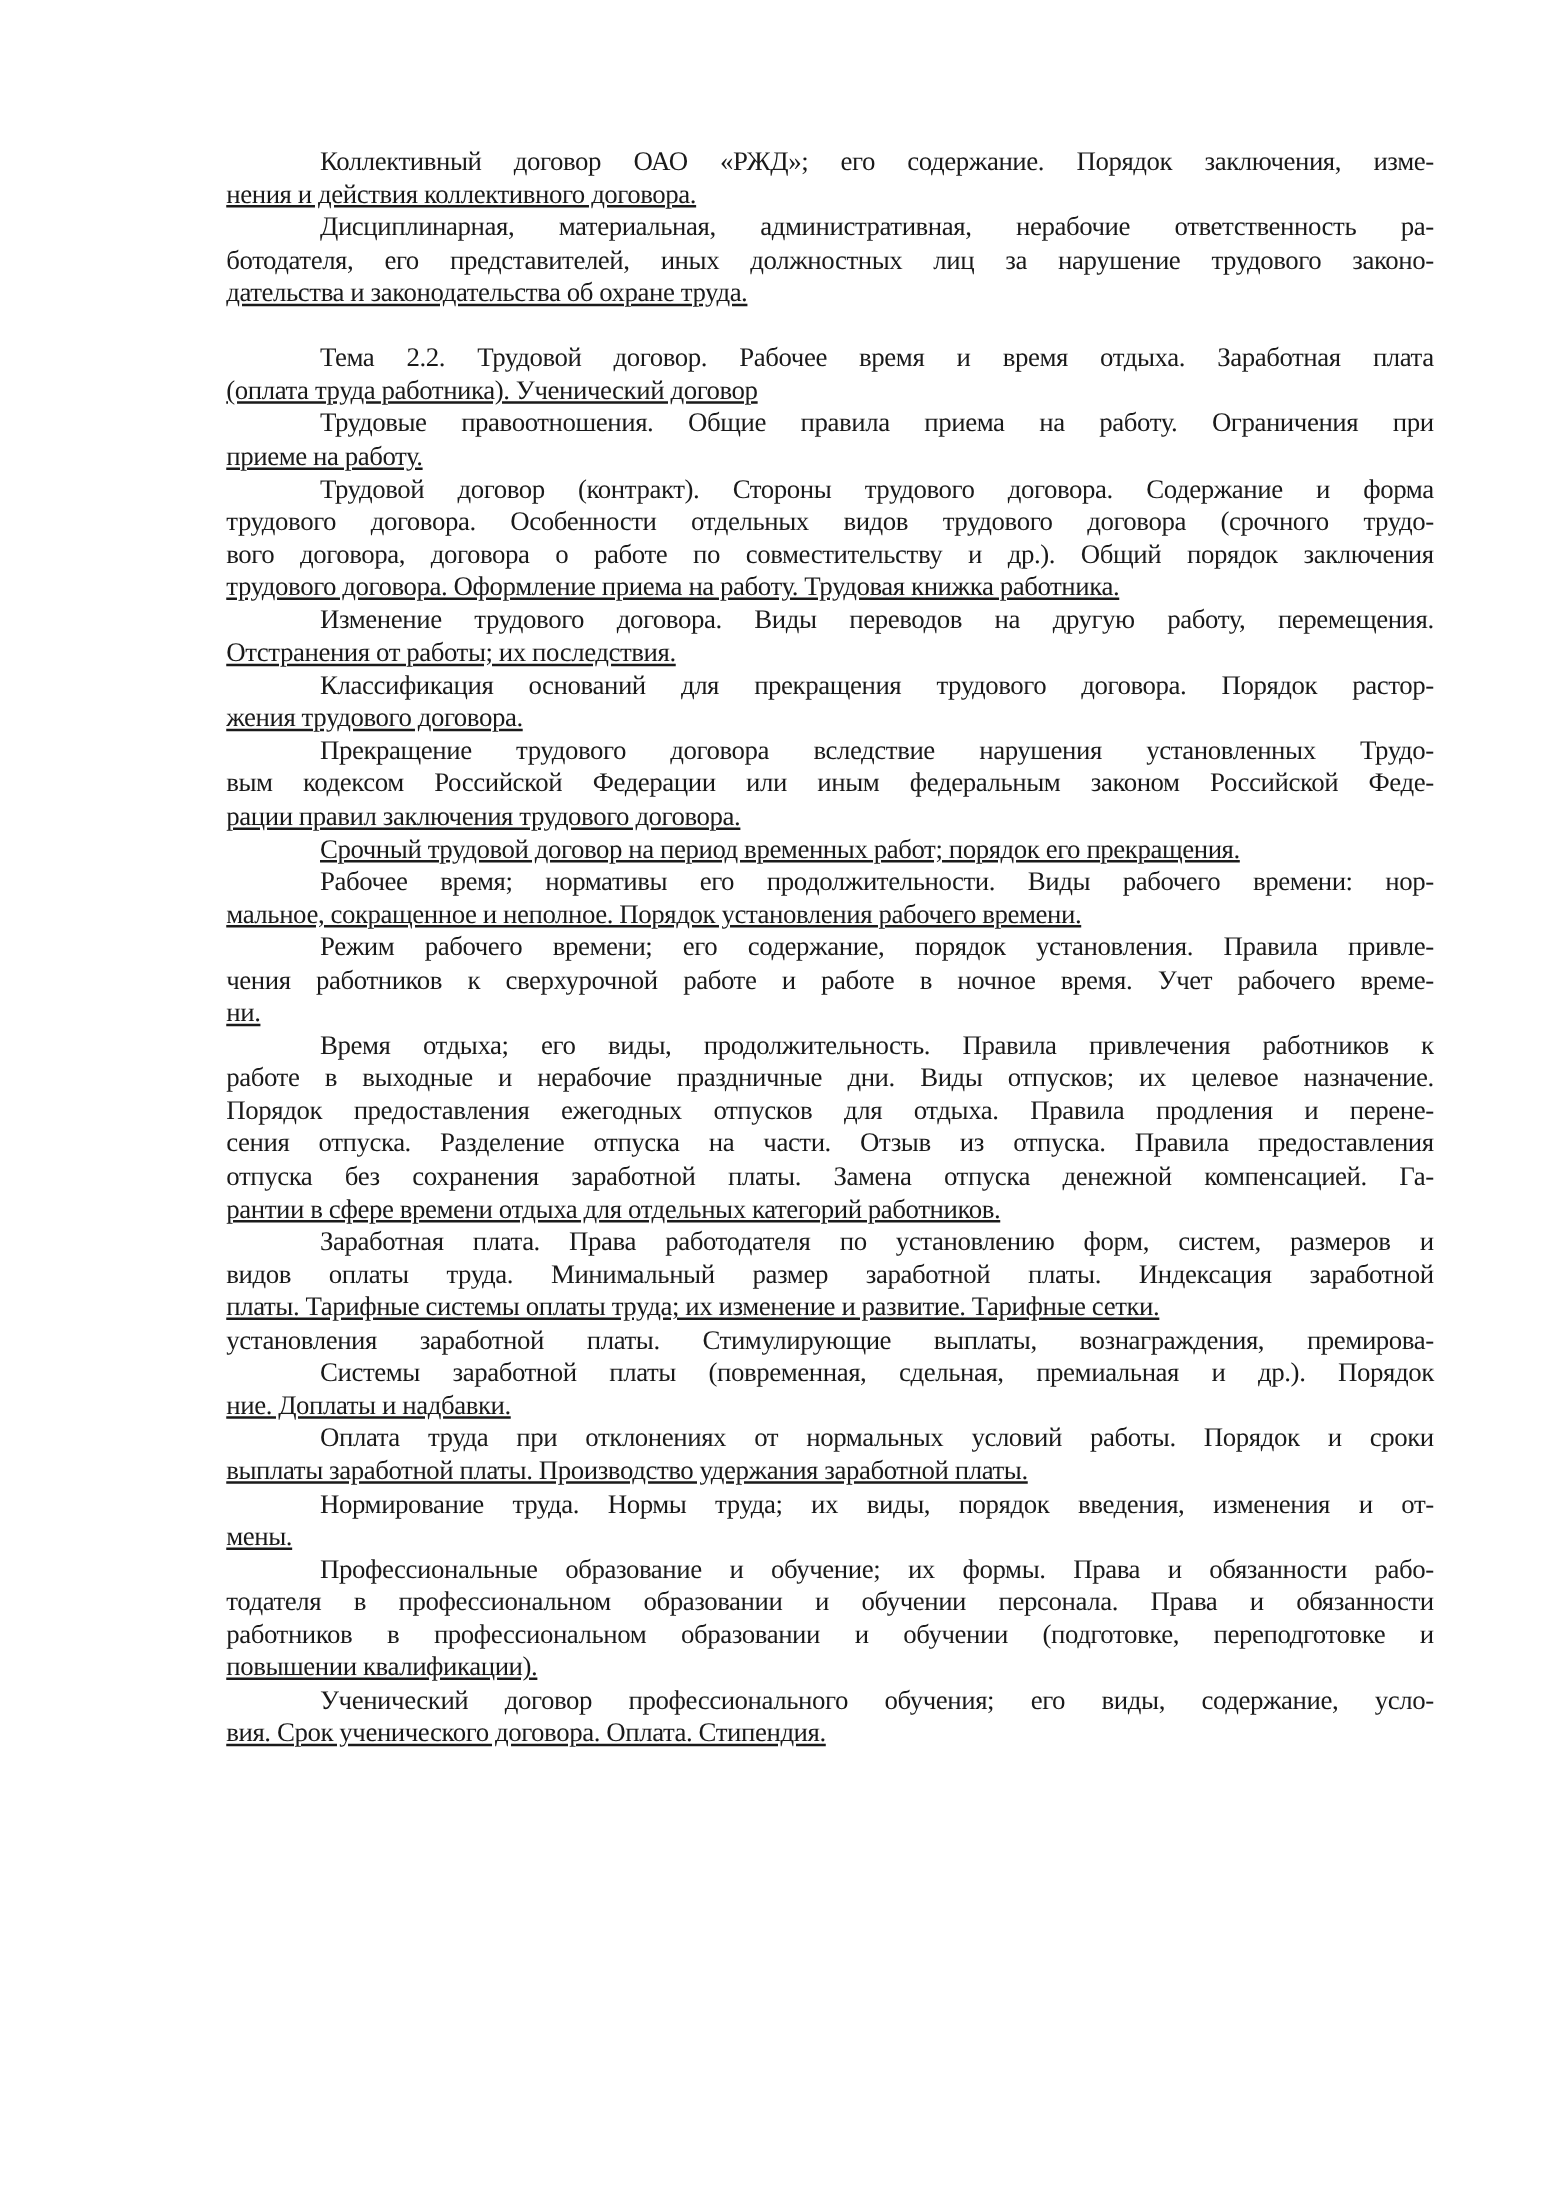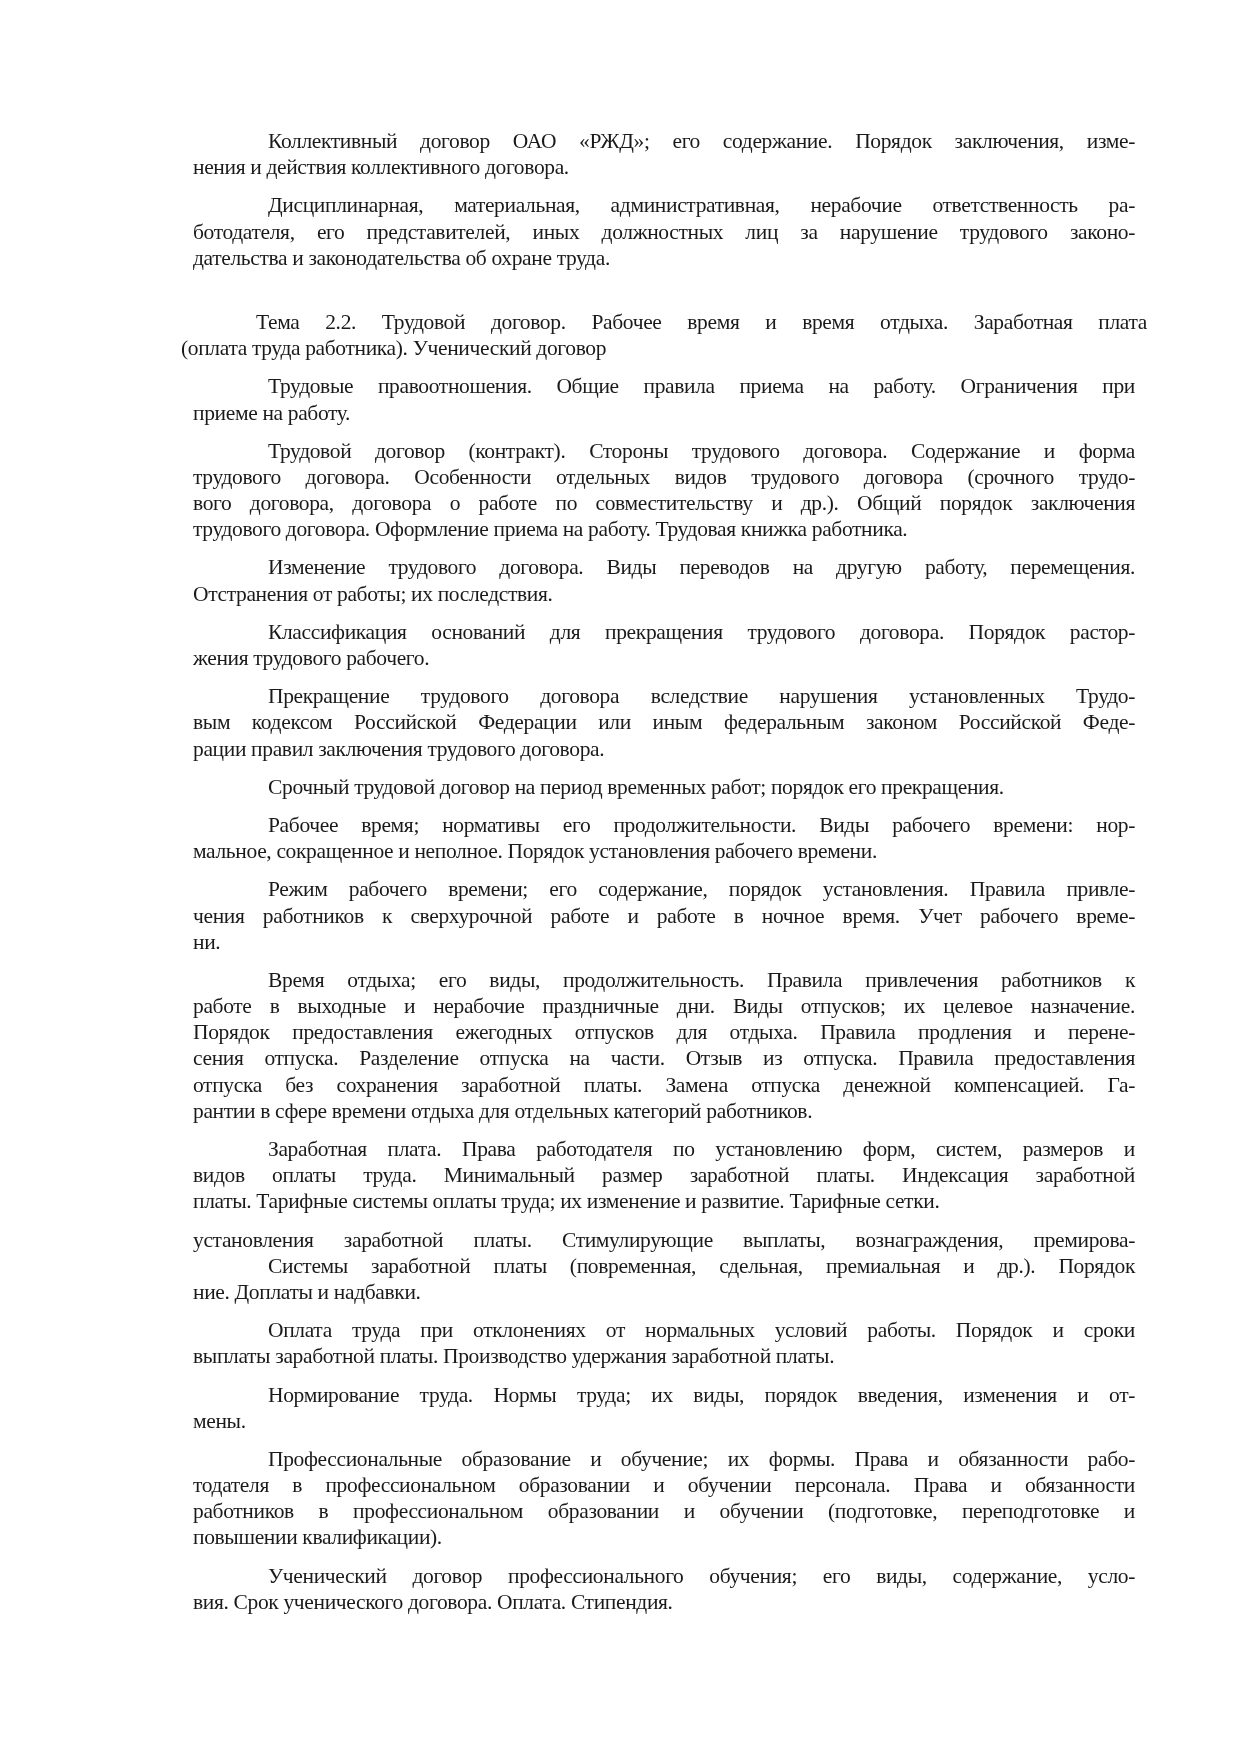--- a/index.html
+++ b/index.html
@@ -3,28 +3,28 @@
 <meta charset="utf-8">
 <style>
   html, body { margin: 0; padding: 0; background: #ffffff; }
   body { width: 1241px; height: 1754px; position: relative; overflow: hidden; }
   .page {
     position: absolute; left: 181px; top: 116px; width: 966px;
     font-family: "Liberation Serif", "DejaVu Serif", serif;
     font-size: 21.5px; color: #1a1a1a;
     transform-origin: 0 0;
   }
-  .para { margin: 12px; }
+  .para { margin: 0; }
   .line {
     display: block; height: 26.2px; line-height: 26.2px;
     white-space: nowrap; text-align: justify; text-align-last: justify;
     letter-spacing: -0.35px; word-spacing: 0px;
   }
   .line.first { padding-left: 75px; }
-  .line.last { text-align-last: left; }
+  .line.last { text-align-last: left; text-decoration: underline; }
   .gap { height: 26px; }
 </style>
 </head>
 <body>
 
 <div class="page">
 
   <div>
     <p class="para">
       <span class="line first">Коллективный договор ОАО «РЖД»; его содержание. Порядок заключения, изме-</span>
@@ -54,21 +54,21 @@
       <span class="line">трудового договора. Особенности отдельных видов трудового договора (срочного трудо-</span>
       <span class="line">вого договора, договора о работе по совместительству и др.). Общий порядок заключения</span>
       <span class="line last">трудового договора. Оформление приема на работу. Трудовая книжка работника.</span>
     </p>
     <p class="para">
       <span class="line first">Изменение трудового договора. Виды переводов на другую работу, перемещения.</span>
       <span class="line last">Отстранения от работы; их последствия.</span>
     </p>
     <p class="para">
       <span class="line first">Классификация оснований для прекращения трудового договора. Порядок растор-</span>
-      <span class="line last">жения трудового рабочего.</span>
+      <span class="line last">жения трудового договора.</span>
     </p>
     <p class="para">
       <span class="line first">Прекращение трудового договора вследствие нарушения установленных Трудо-</span>
       <span class="line">вым кодексом Российской Федерации или иным федеральным законом Российской Феде-</span>
       <span class="line last">рации правил заключения трудового договора.</span>
     </p>
     <p class="para">
       <span class="line first last">Срочный трудовой договор на период временных работ; порядок его прекращения.</span>
     </p>
     <p class="para">

